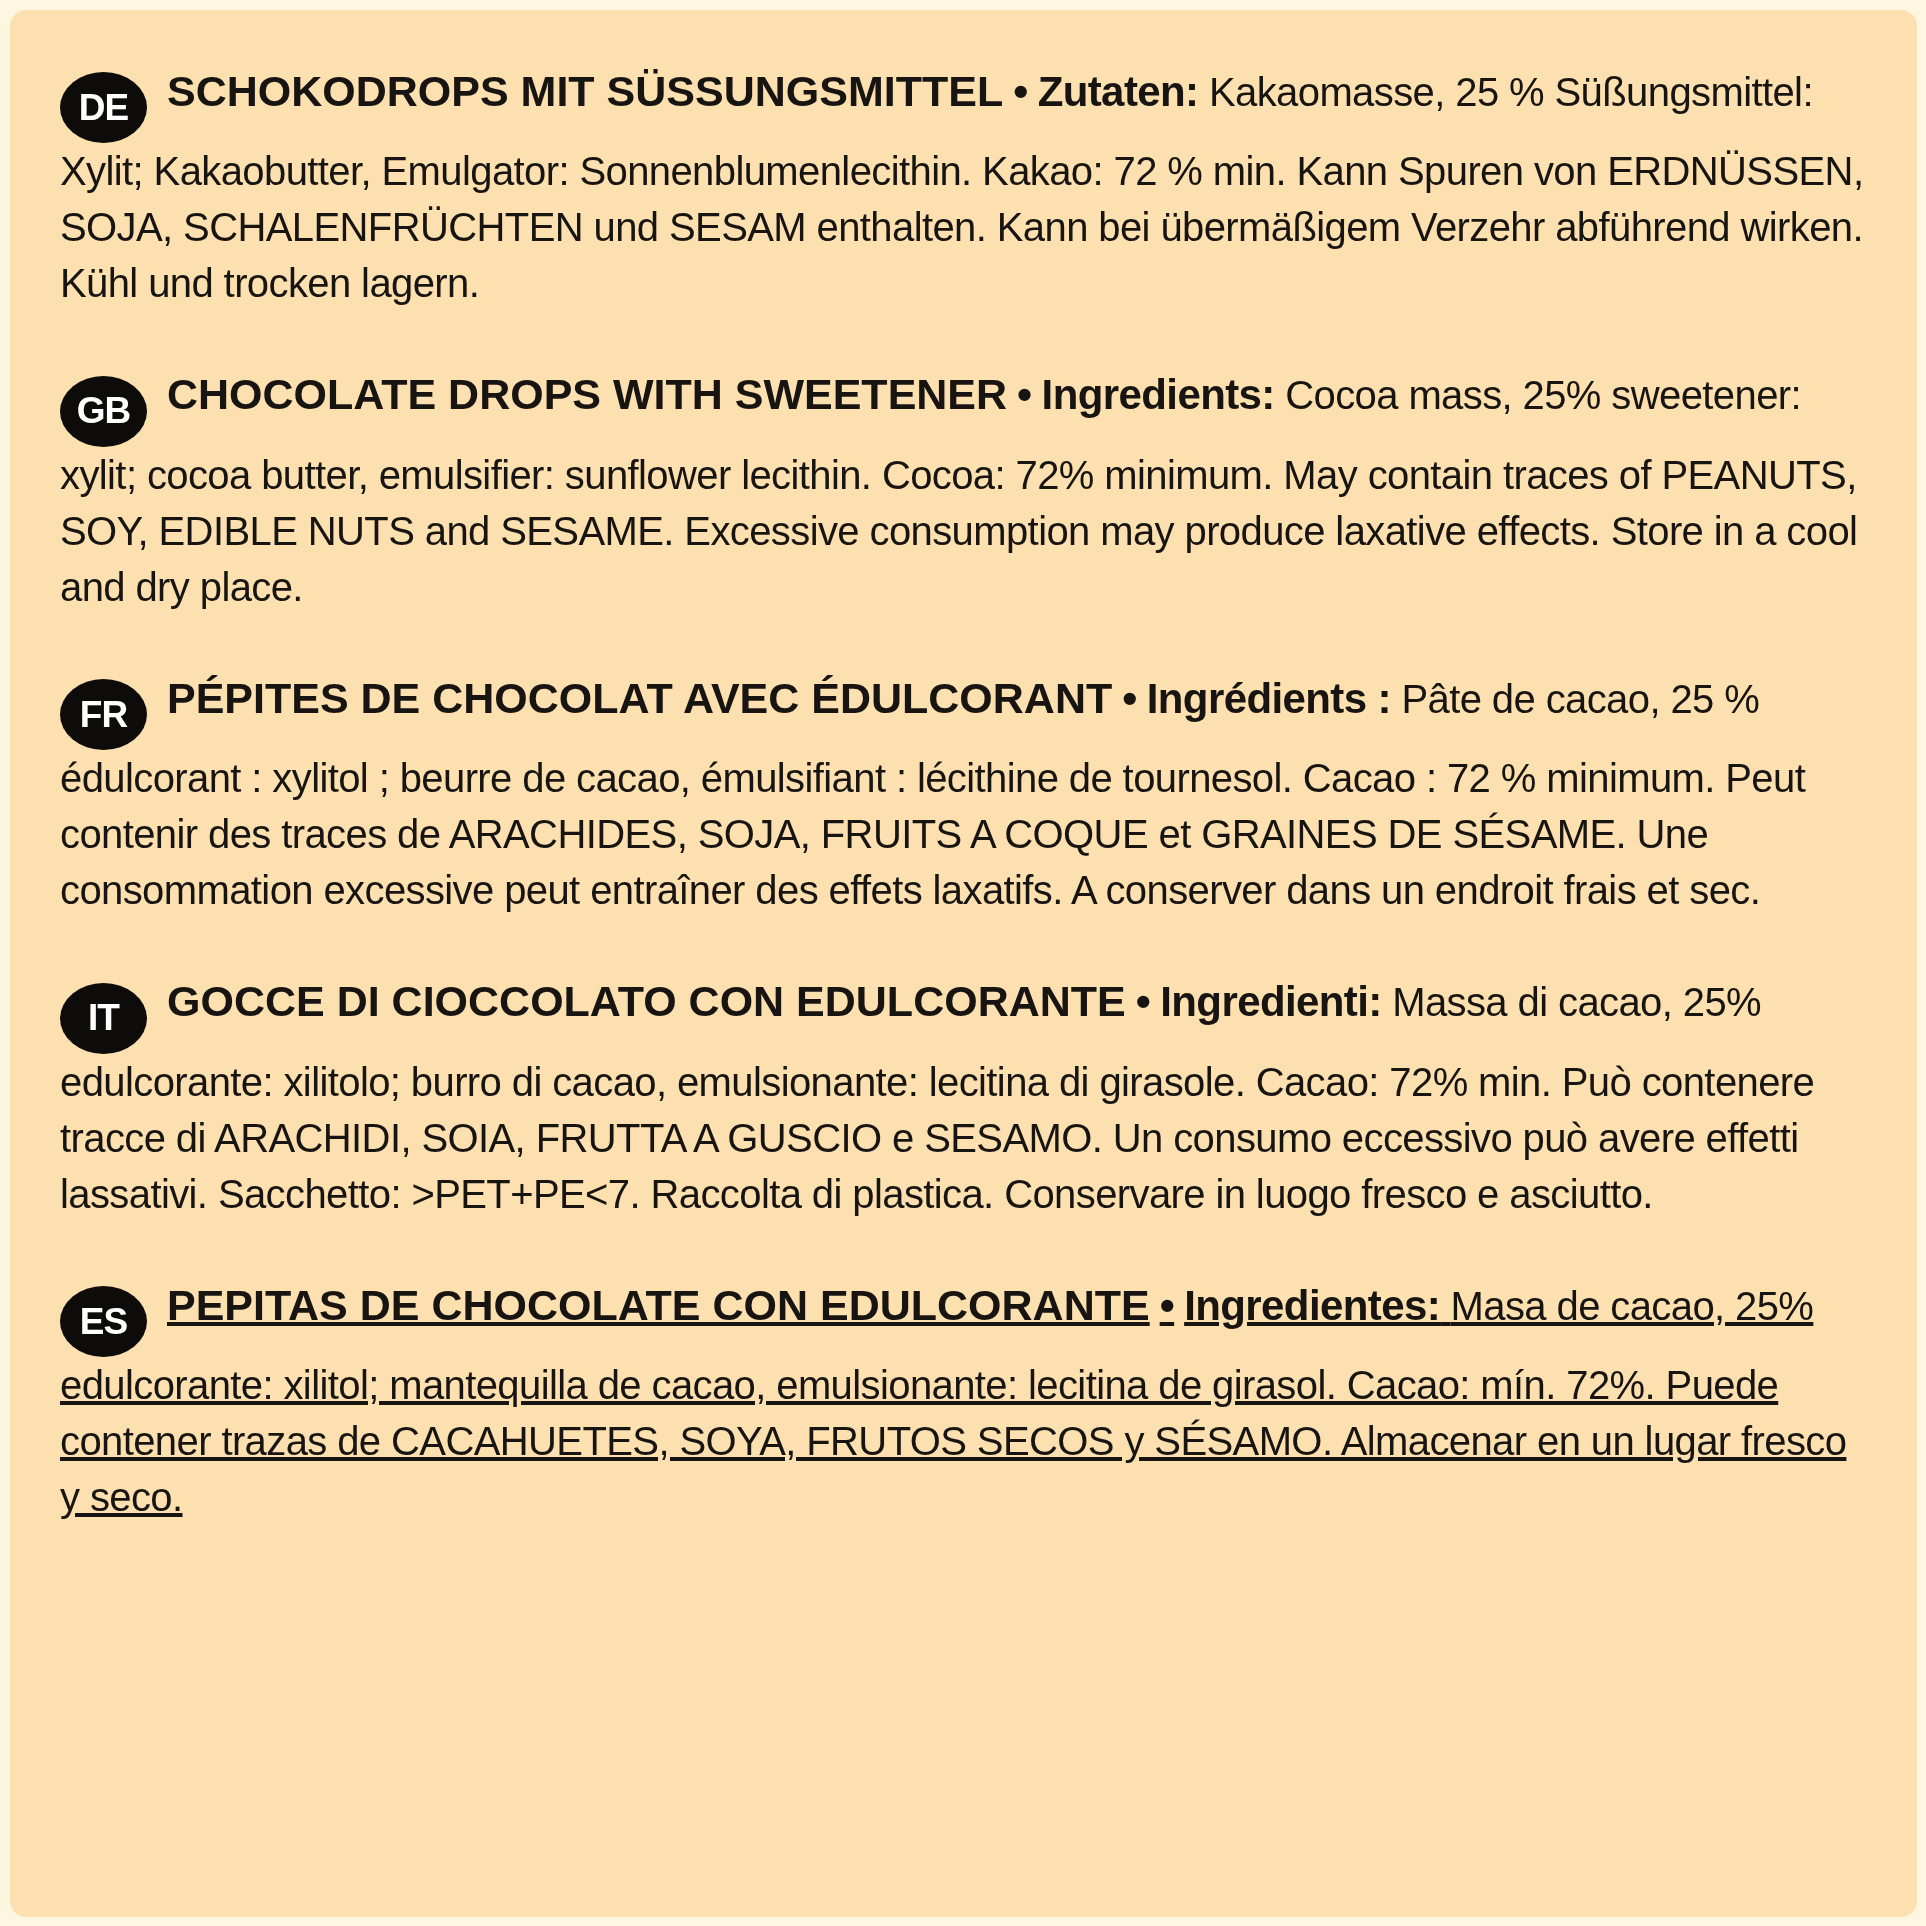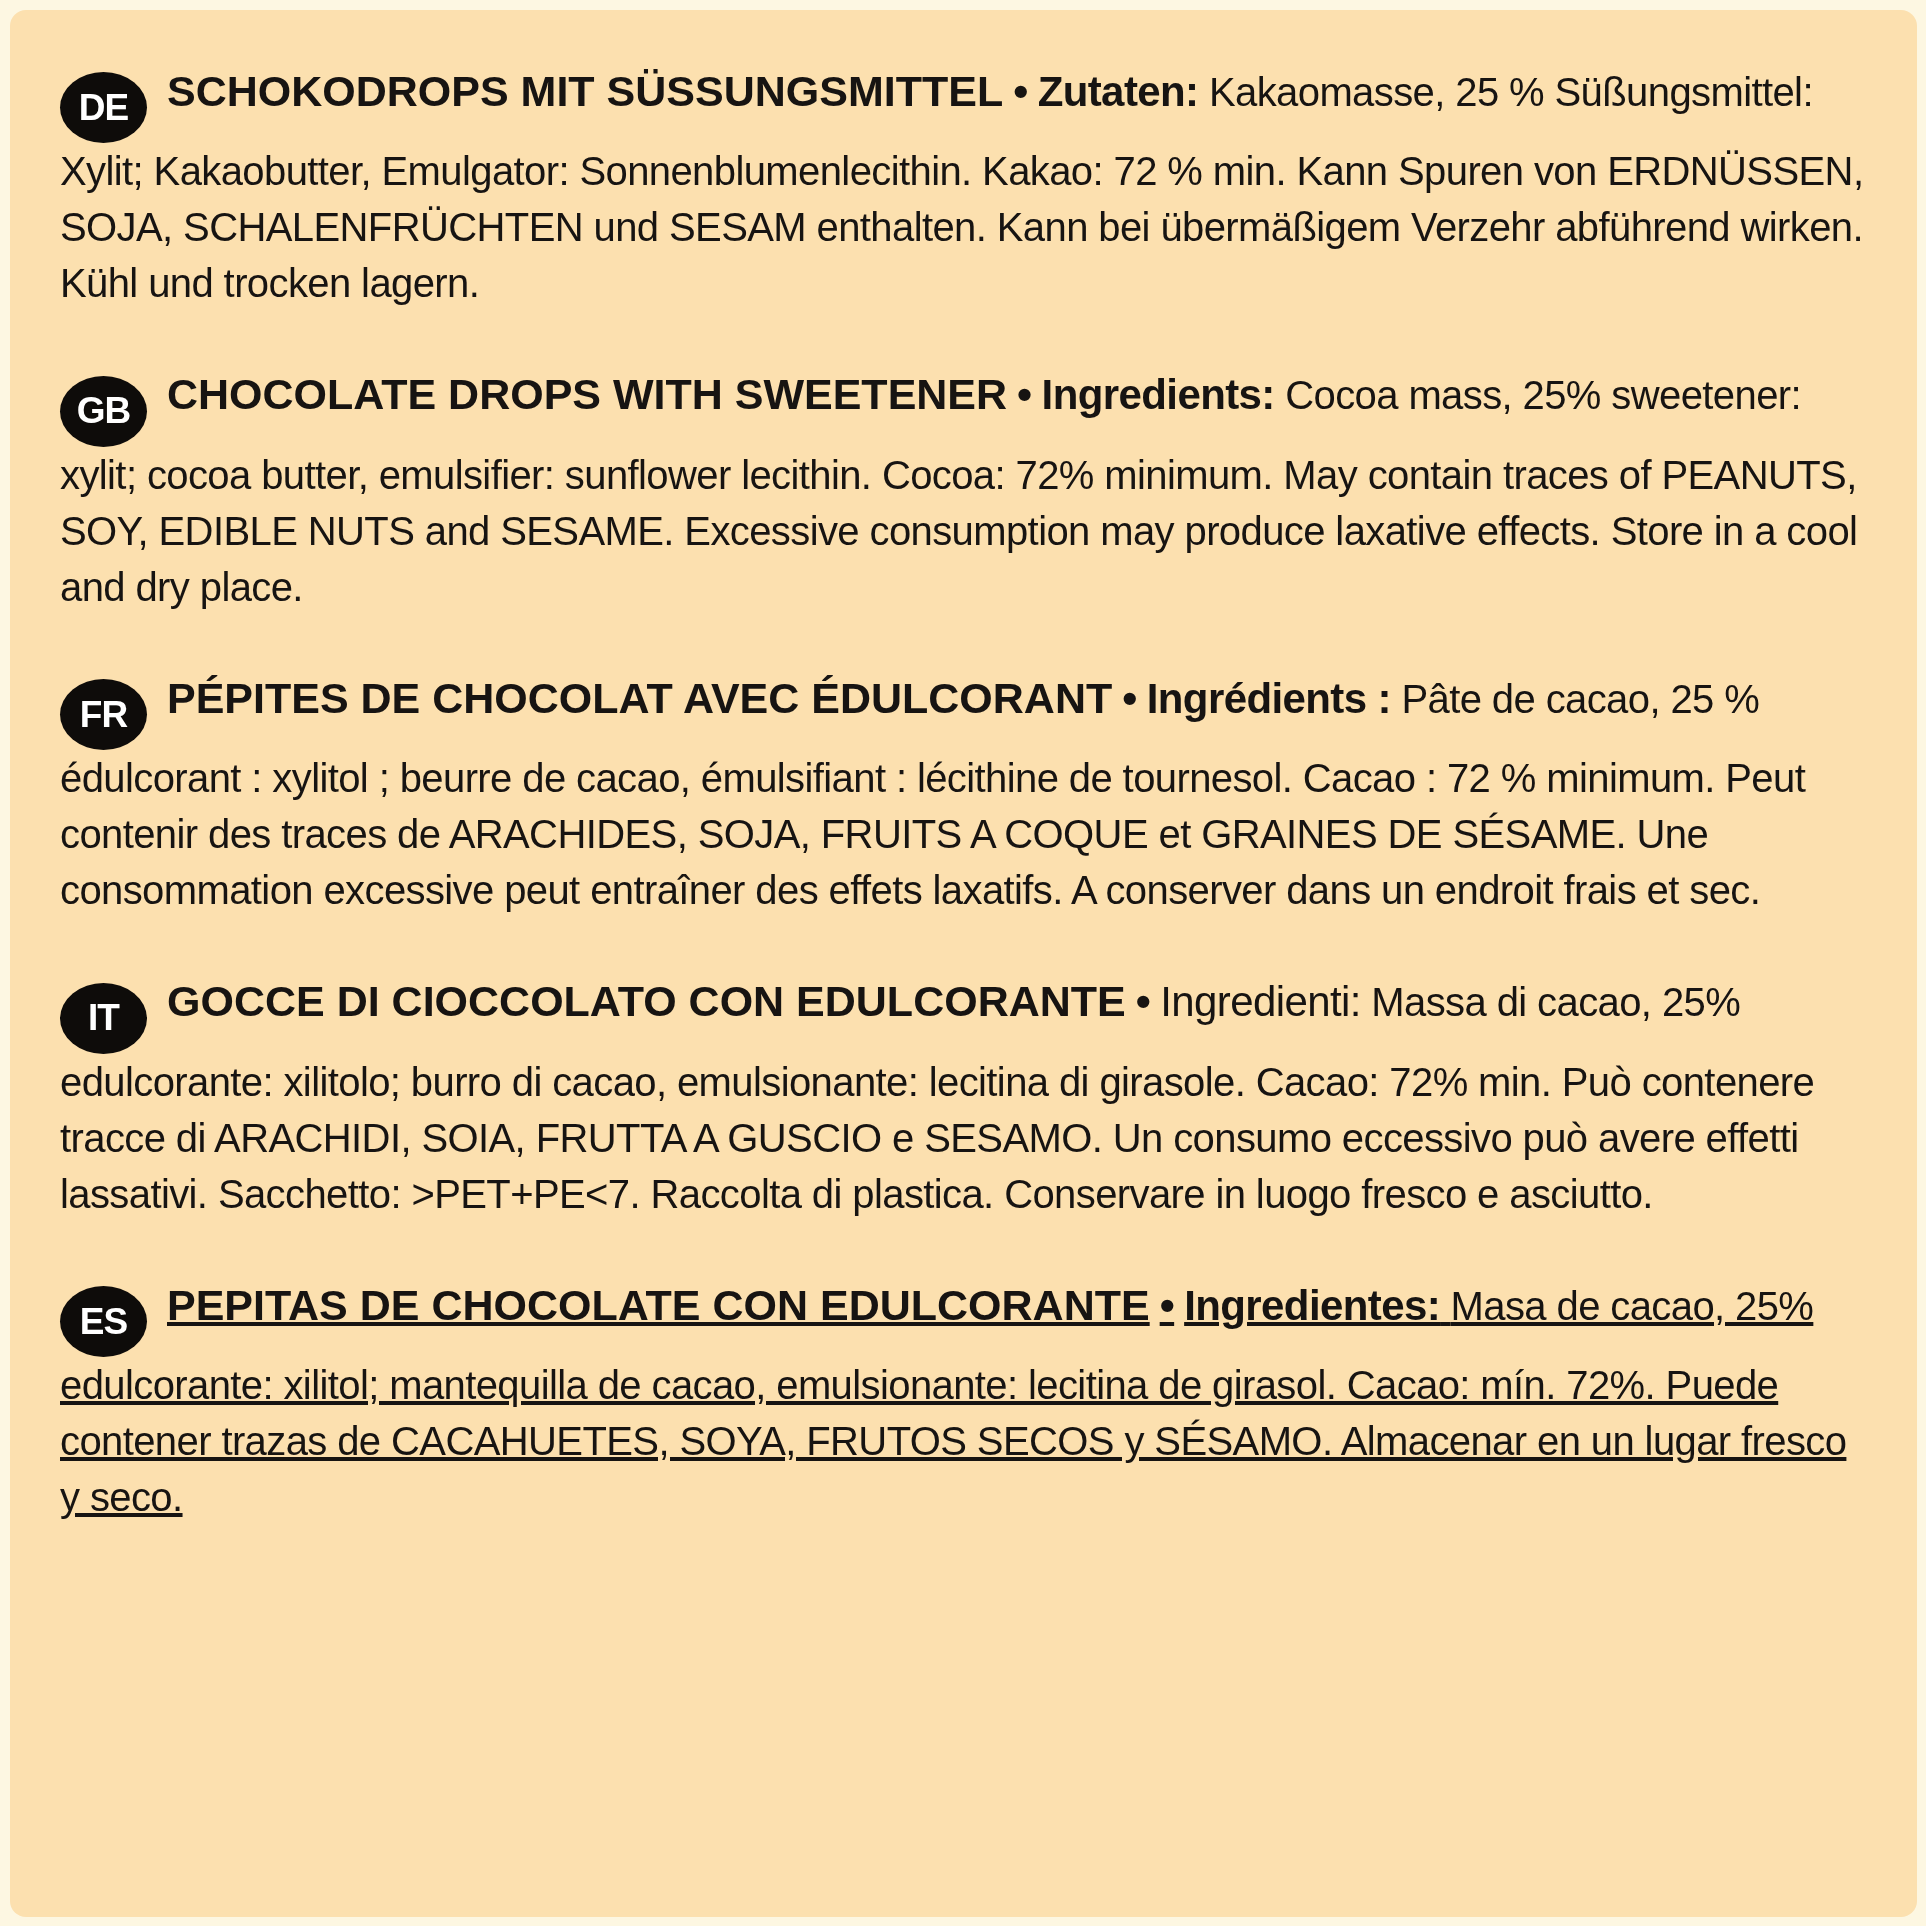--- a/index.html
+++ b/index.html
@@ -55,21 +55,21 @@
   .bullet {
     font-weight: bold;
     font-size: 43px;
     padding: 0 10px;
   }
   .ing-label {
     font-weight: bold;
     font-size: 42px;
   }
   .ing-label.regular {
-    font-weight: normal;
+    font-weight: bold;
   }
   .sec-body {
     font-weight: normal;
   }
 </style>
 </head>
 <body>
 
 <div class="label-panel">
 

